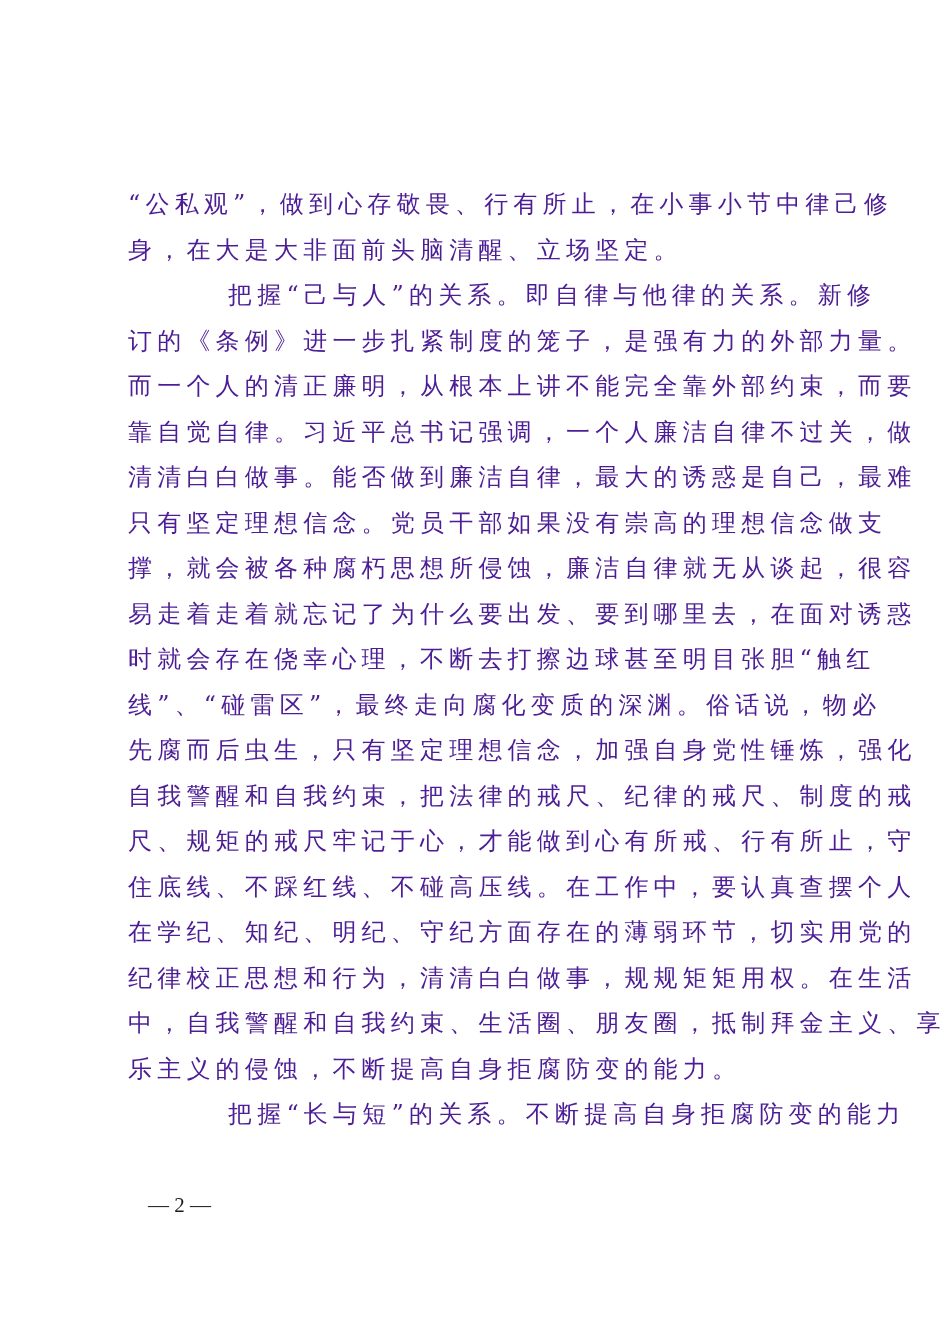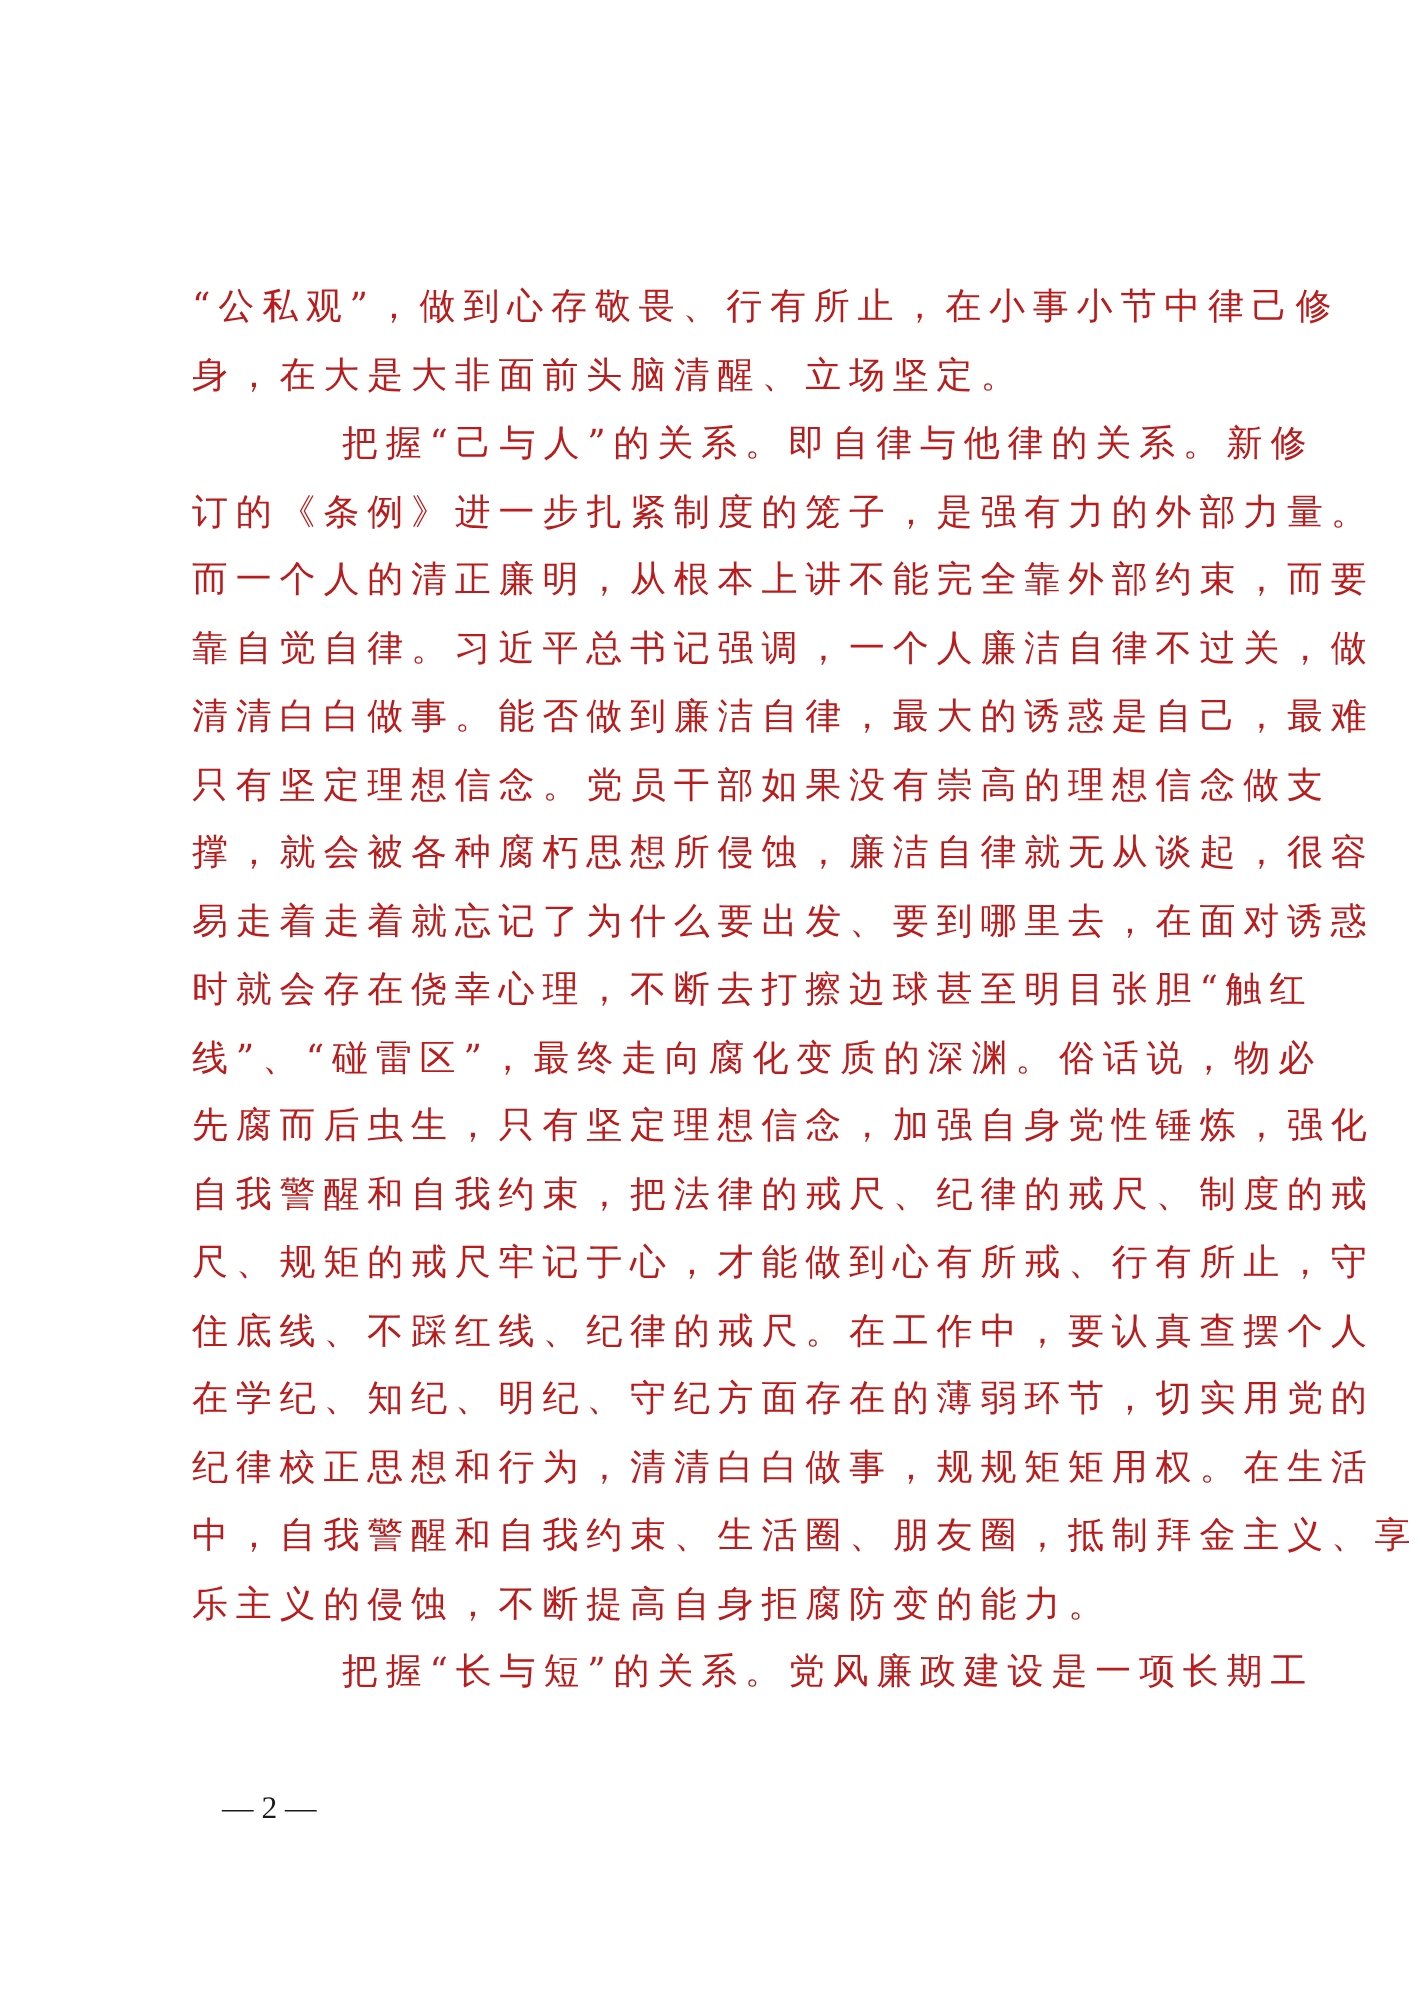--- a/index.html
+++ b/index.html
@@ -22,21 +22,21 @@
       background: #ffffff;
     }
     .body-text {
       position: absolute;
       left: 128px;
       top: 182px;
       width: 704px;
       font-family: "DejaVu Serif", "Liberation Serif", serif;
       font-size: 24px;
       line-height: 45.5px;
-      color: #b91c1c;
+      color: #4c1d95;
       letter-spacing: 5.2px;
     }
     .line {
       display: block;
       white-space: nowrap;
       height: 45.5px;
     }
     .indent {
       padding-left: 100px;
     }
@@ -64,23 +64,23 @@
     <span class="line">靠自觉自律。习近平总书记强调，一个人廉洁自律不过关，做</span>
     <span class="line">清清白白做事。能否做到廉洁自律，最大的诱惑是自己，最难</span>
     <span class="line">只有坚定理想信念。党员干部如果没有崇高的理想信念做支</span>
     <span class="line">撑，就会被各种腐朽思想所侵蚀，廉洁自律就无从谈起，很容</span>
     <span class="line">易走着走着就忘记了为什么要出发、要到哪里去，在面对诱惑</span>
     <span class="line">时就会存在侥幸心理，不断去打擦边球甚至明目张胆“触红</span>
     <span class="line">线”、“碰雷区”，最终走向腐化变质的深渊。俗话说，物必</span>
     <span class="line">先腐而后虫生，只有坚定理想信念，加强自身党性锤炼，强化</span>
     <span class="line">自我警醒和自我约束，把法律的戒尺、纪律的戒尺、制度的戒</span>
     <span class="line">尺、规矩的戒尺牢记于心，才能做到心有所戒、行有所止，守</span>
-    <span class="line">住底线、不踩红线、纪律的戒尺。在工作中，要认真查摆个人</span>
+    <span class="line">住底线、不踩红线、不碰高压线。在工作中，要认真查摆个人</span>
     <span class="line">在学纪、知纪、明纪、守纪方面存在的薄弱环节，切实用党的</span>
     <span class="line">纪律校正思想和行为，清清白白做事，规规矩矩用权。在生活</span>
     <span class="line">中，自我警醒和自我约束、生活圈、朋友圈，抵制拜金主义、享</span>
     <span class="line">乐主义的侵蚀，不断提高自身拒腐防变的能力。</span>
 
-    <span class="line indent">把握“长与短”的关系。党风廉政建设是一项长期工</span>
+    <span class="line indent">把握“长与短”的关系。不断提高自身拒腐防变的能力</span>
   </div>
 
   <div class="page-number">— 2 —</div>
 </div>
 
 </body></html>

